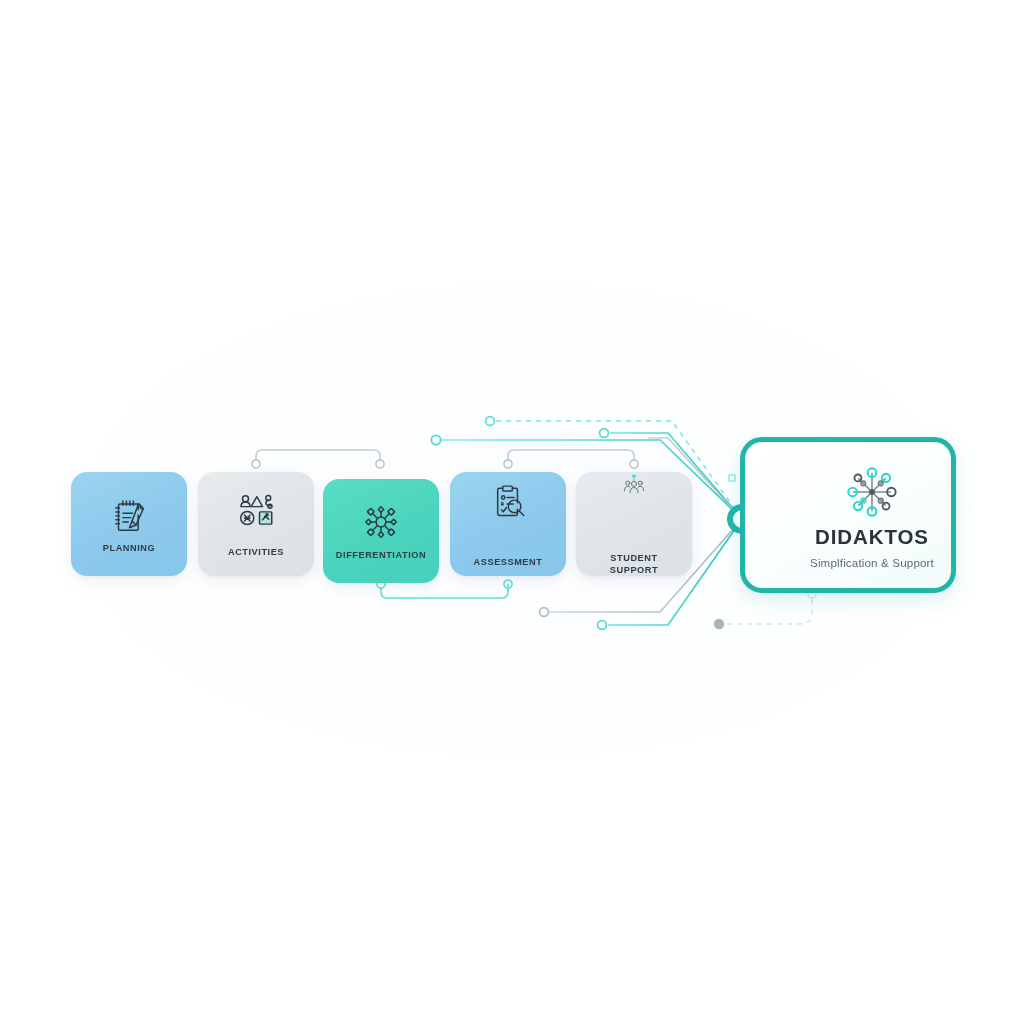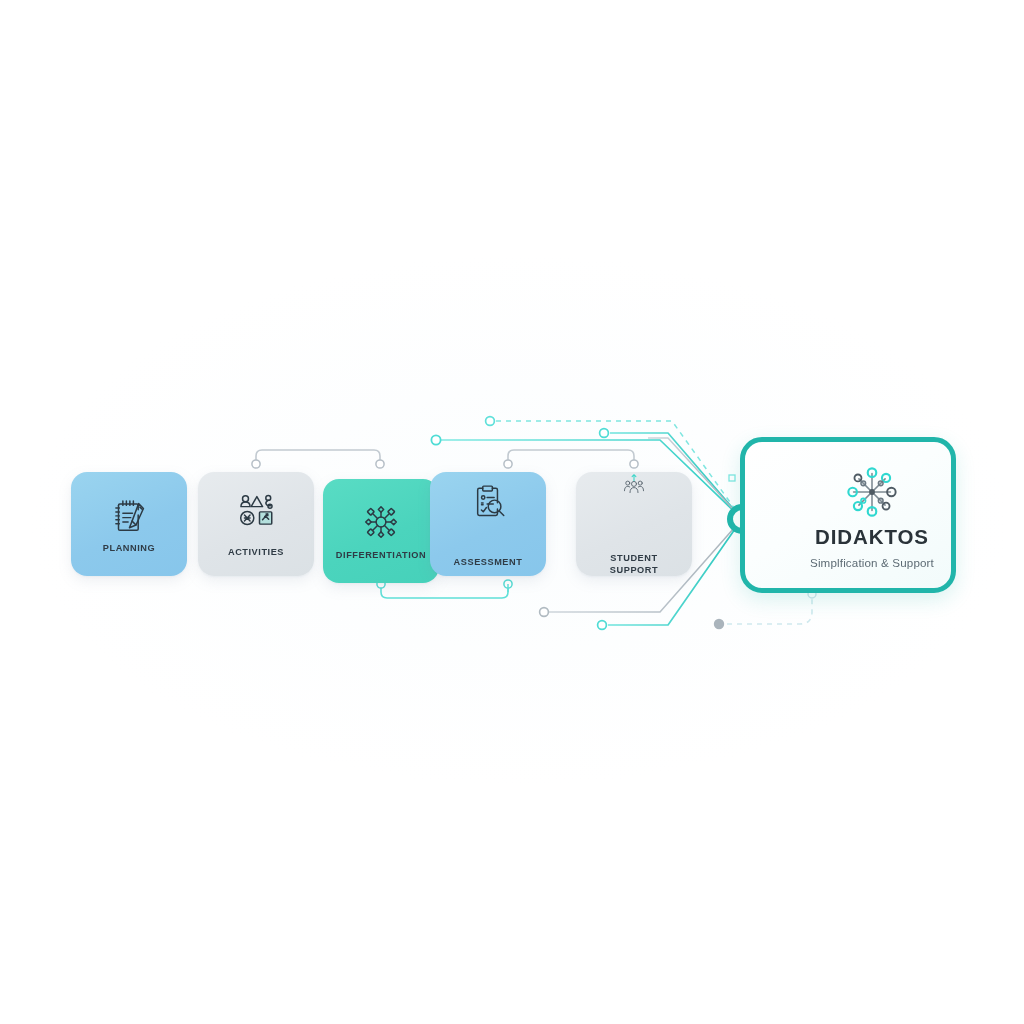--- a/index.html
+++ b/index.html
@@ -54,21 +54,21 @@
     letter-spacing: 0.55px;
     color: #2f3b45;
     text-align: center;
     line-height: 11.5px;
     white-space: pre-line;
   }
 
   #stage-planning        { left: 71px;  top: 472px; background: linear-gradient(155deg,#9ad4ef 0%, #8cc9ec 55%, #87c6eb 100%); }
   #stage-activities      { left: 198px; top: 472px; background: linear-gradient(155deg,#e7ebee 0%, #dfe4e8 55%, #dbe1e5 100%); gap: 8px; }
   #stage-differentiation { left: 323px; top: 479px; background: linear-gradient(155deg,#59dcc4 0%, #4bd4bd 55%, #46d1ba 100%); }
-  #stage-assessment      { left: 430px; top: 472px; background: linear-gradient(155deg,#9ad4ef 0%, #8cc9ec 55%, #87c6eb 100%); gap: 28px; }
+  #stage-assessment      { left: 450px; top: 472px; background: linear-gradient(155deg,#9ad4ef 0%, #8cc9ec 55%, #87c6eb 100%); gap: 28px; }
   #stage-support         { left: 576px; top: 472px; background: linear-gradient(155deg,#e7ebee 0%, #dfe4e8 55%, #dbe1e5 100%); gap: 48px; }
 
   
   #hub {
     position: absolute;
     left: 740px;
     top: 437px;
     width: 216px;
     height: 156px;
     border-radius: 22px;

